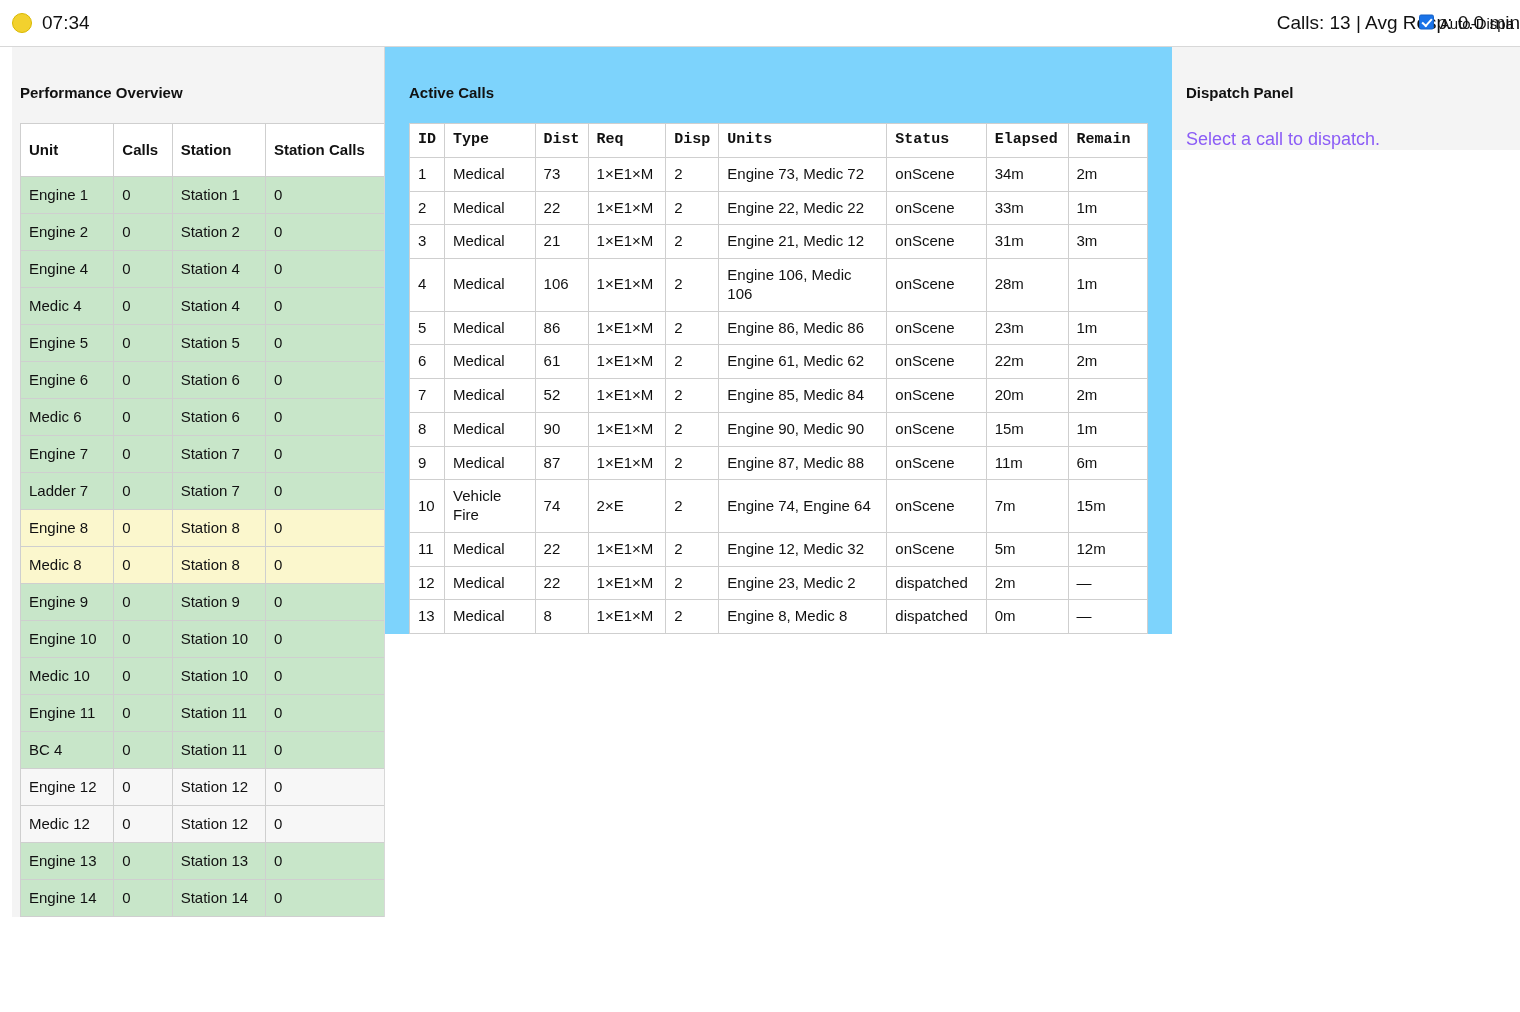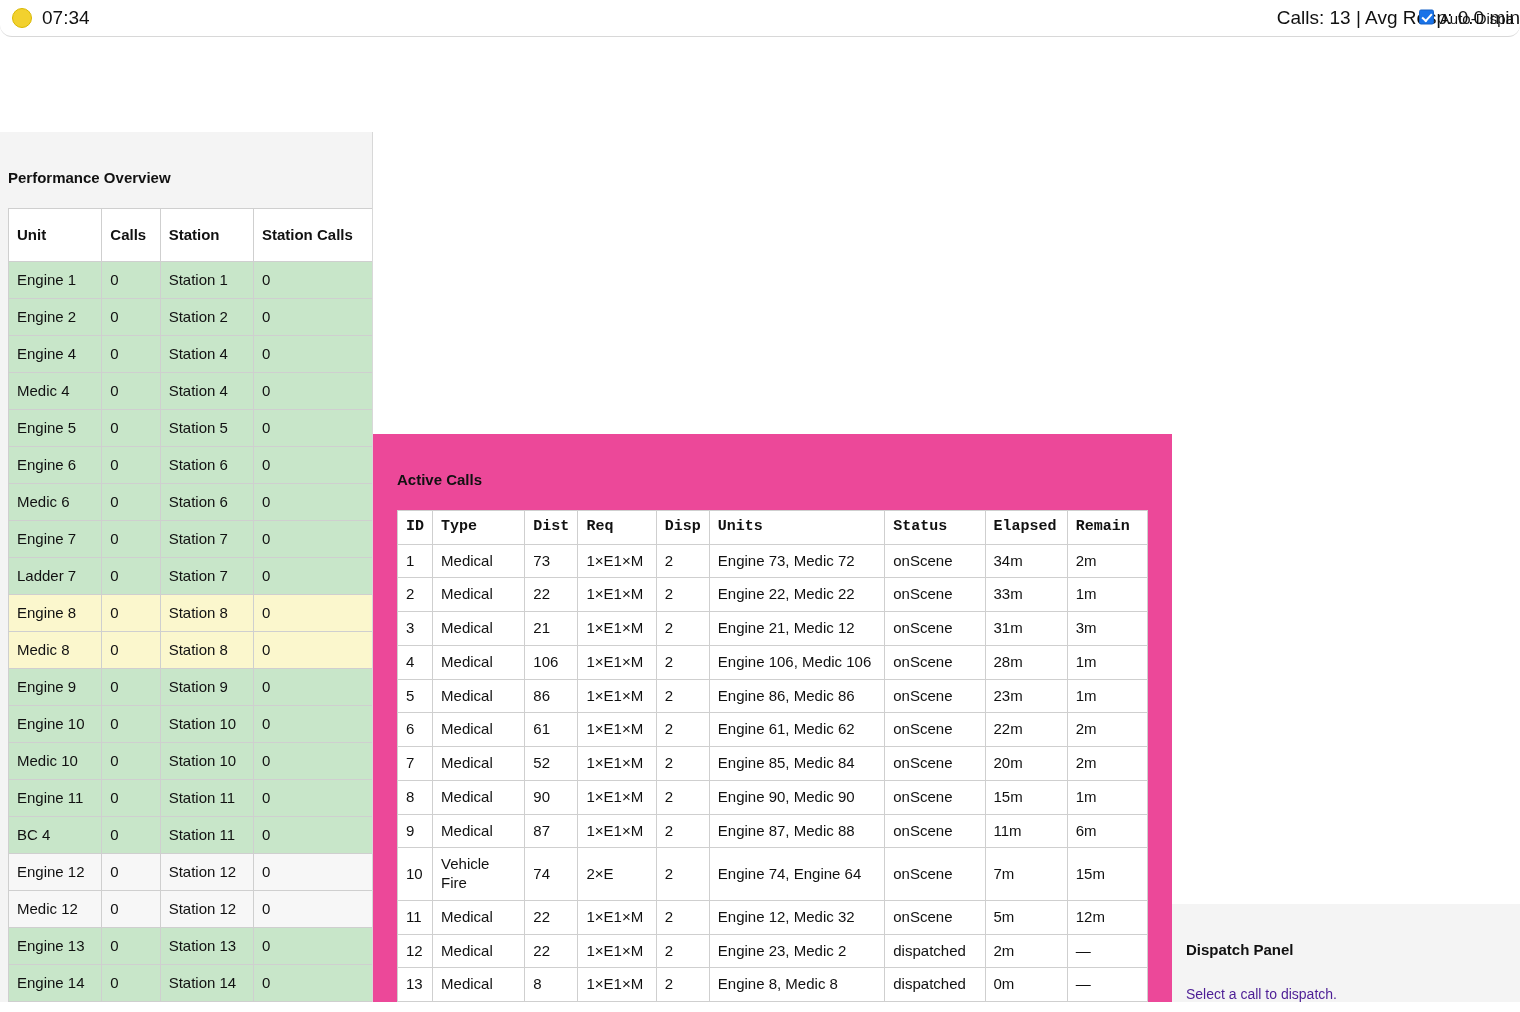--- a/index.html
+++ b/index.html
@@ -11,26 +11,25 @@
     background: #ffffff;
     font-family: "Liberation Sans", sans-serif;
     font-size: 15px;
     color: #111;
     overflow: hidden;
   }
 
   
   .topbar {
     position: relative;
-    height: 37px;
+    height: 47px;
     border-bottom: 1px solid #d8d8d8;
     display: flex;
     align-items: center;
     background: #fff;
-    border-radius: 12px;
   }
   .clock-wrap {
     display: flex;
     align-items: center;
     gap: 10px;
     padding-left: 12px;
   }
   .status-dot {
     width: 20px;
     height: 20px;
@@ -78,53 +77,54 @@
     height: 8px;
     border: solid #fff;
     border-width: 0 2px 2px 0;
     transform: rotate(42deg);
   }
   .auto-label { white-space: nowrap; }
 
   
   .layout {
     display: flex;
-    align-items: flex-end;
+    align-items: flex-start;
     height: 965px;
+    padding-left: 12px;
   }
   .col-left {
     width: 373px;
     background: #f4f4f4;
     border-right: 1px solid #d8d8d8;
     padding: 0 8px;
     overflow: hidden;
   }
   .col-mid {
     flex: 1;
-    background: #ec4899;
+    background: #7dd3fc;
     padding: 0 24px 0 24px;
     overflow: hidden;
   }
   .col-right {
     width: 348px;
     background: #f4f4f4;
     padding: 0 14px;
   }
 
   h2.panel-title {
     font-size: 15px;
     font-weight: bold;
     margin: 37px 0 0 0;
     padding: 0;
   }
   .mid-title { margin-left: 0; }
   .dispatch-msg {
     margin-top: 28px;
-    font-size: 14px;
-    color: #4c1d95;
+    font-size: 18px;
+    color: #8b5cf6;
   }
 
   
   table {
     border-collapse: collapse;
     font-size: 15px;
   }
   .perf-table {
     width: 365px;
     margin-top: 22px;

